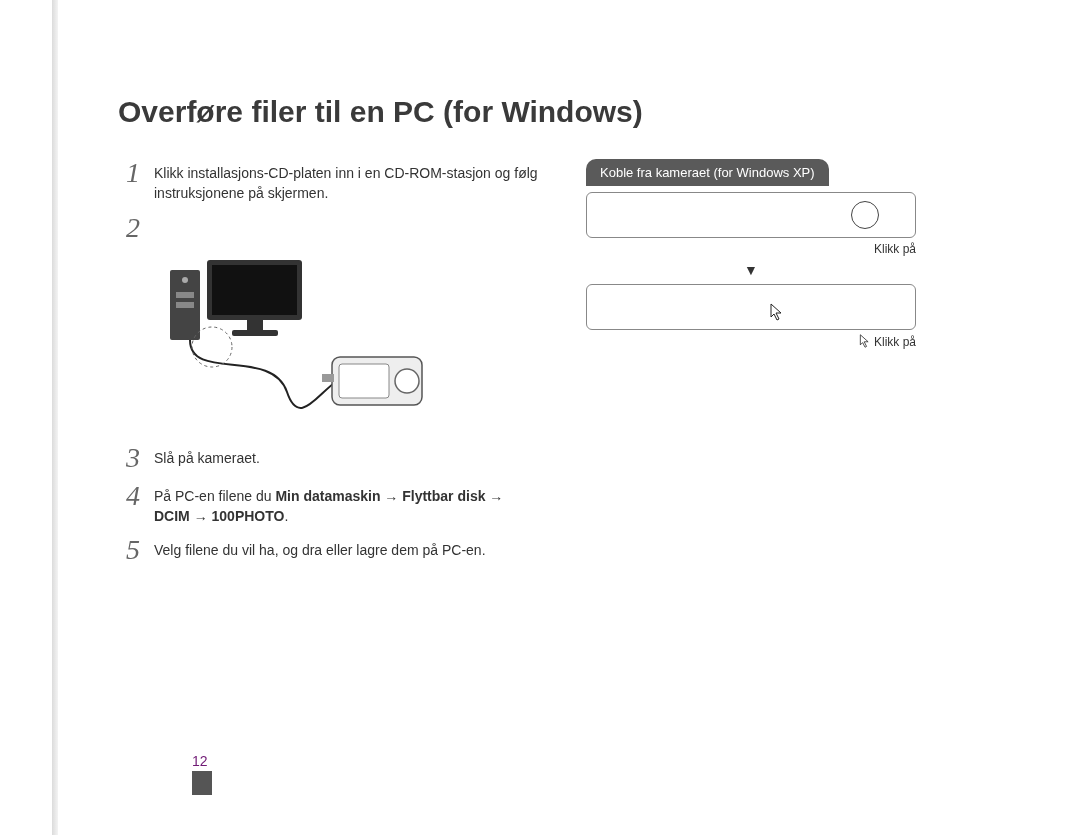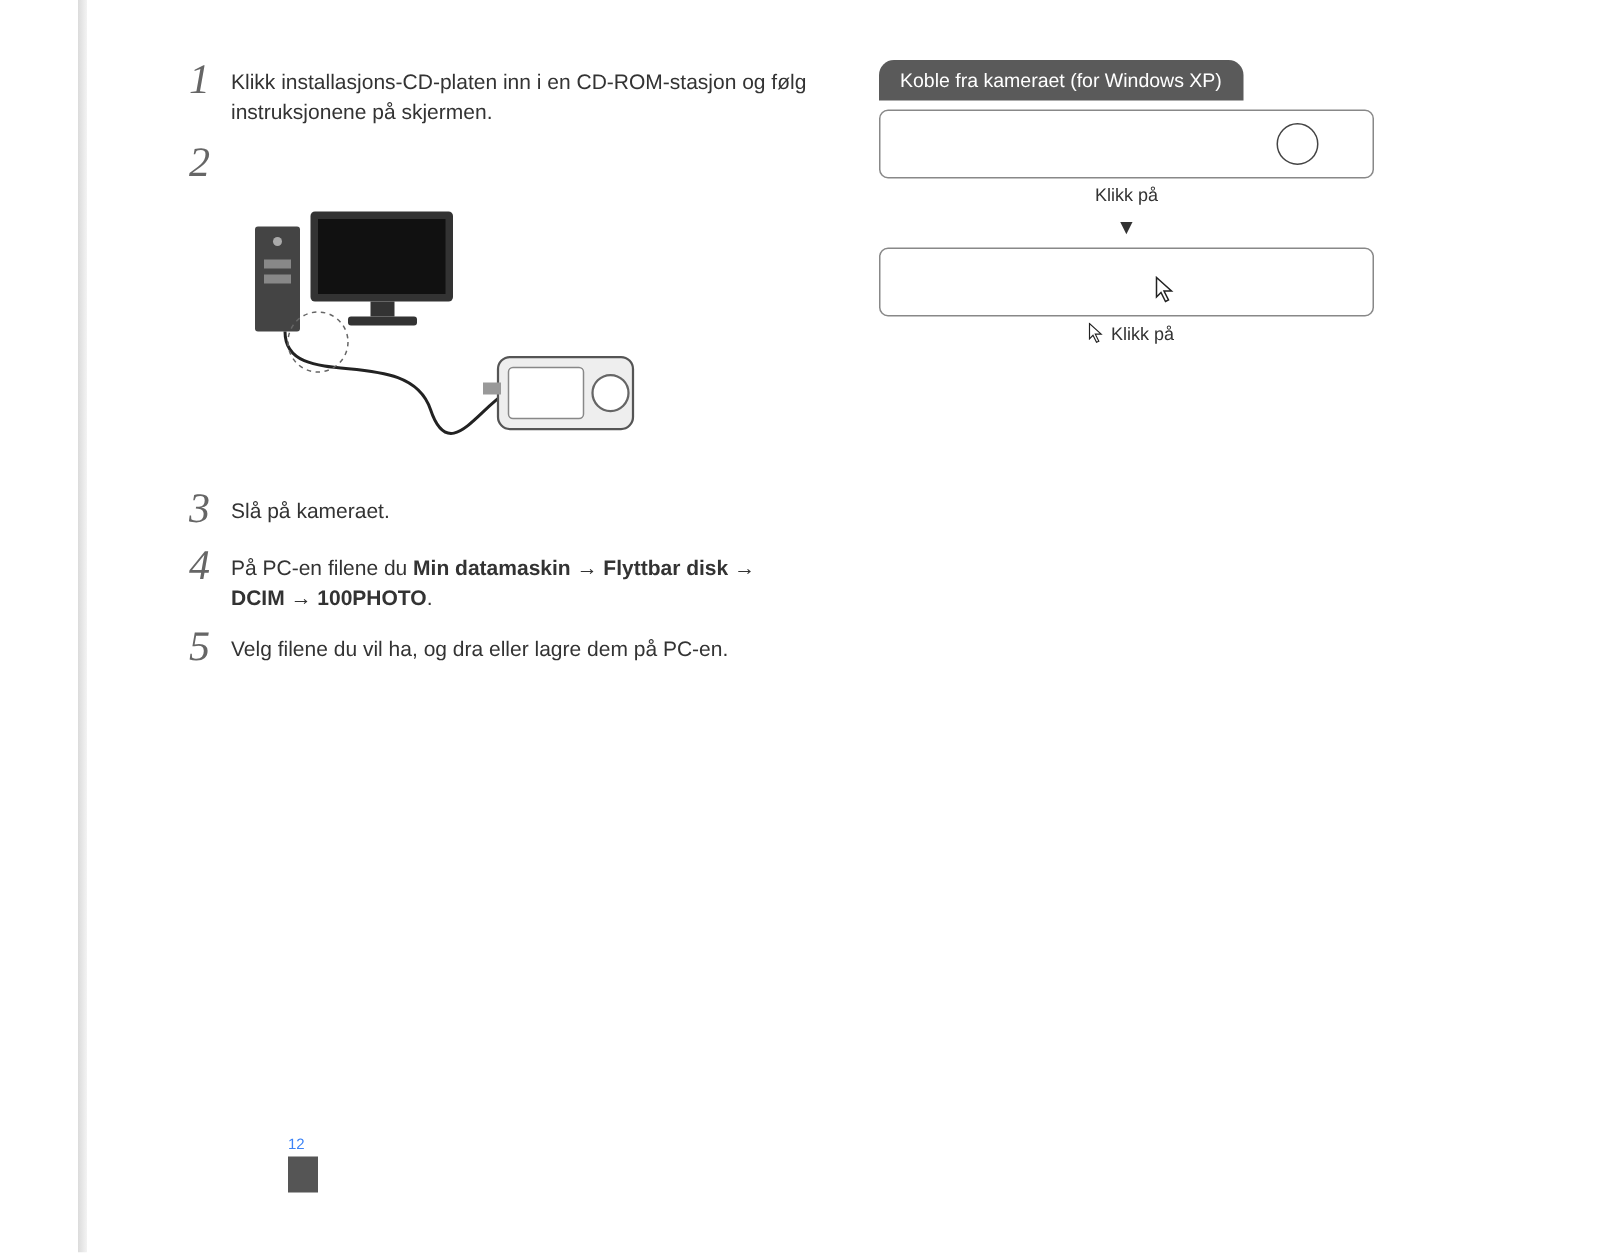--- a/index.html
+++ b/index.html
@@ -10,31 +10,32 @@
   .left{width:420px}
   .right{width:330px}
   .step{display:flex;gap:14px;margin-bottom:10px;font-size:14px;line-height:1.45;color:#333}
   .num{font-size:28px;font-style:italic;font-family:Georgia,serif;color:#666;min-width:22px;text-align:right;line-height:1}
   .body{padding-top:4px}
   .bold{font-weight:bold}
   .illus{margin:8px 0 18px 34px}
   .tab{display:inline-block;background:#5a5a5a;color:#fff;font-size:13px;font-weight:normal;padding:6px 14px;border-radius:10px 10px 0 0}
   .box{border:1px solid #888;border-radius:6px;height:44px;margin-top:6px;position:relative;background:#fff}
   .circ{position:absolute;right:36px;top:8px;width:26px;height:26px;border:1.5px solid #444;border-radius:50%}
-  .cap{text-align:center;font-size:12px;color:#333;margin-top:4px}
+  .cap{text-align:right;font-size:12px;color:#333;margin-top:4px}
   .arrow{text-align:center;font-size:14px;color:#333;margin:6px 0}
   .cursor{display:inline-block;vertical-align:middle;margin-left:6px}
-  .pagenum{position:absolute;left:192px;bottom:66px;font-size:10px;color:#3b82f6}
+  .pagenum{position:absolute;left:192px;bottom:66px;font-size:14px;color:#701a75}
   .pagebar{position:absolute;left:192px;bottom:40px;width:20px;height:24px;background:#555}
 </style>
 </head>
 <body>
 
 <div class="page">
   <div class="spine"></div>
+  <div class="title">Overføre filer til en PC (for Windows)</div>
 
   <div class="cols">
     <div class="left">
 
       <div class="step">
         <div class="num">1</div>
         <div class="body">Klikk installasjons-CD-platen inn i en CD-ROM-stasjon og følg instruksjonene på skjermen.</div>
       </div>
 
       <div class="step">

